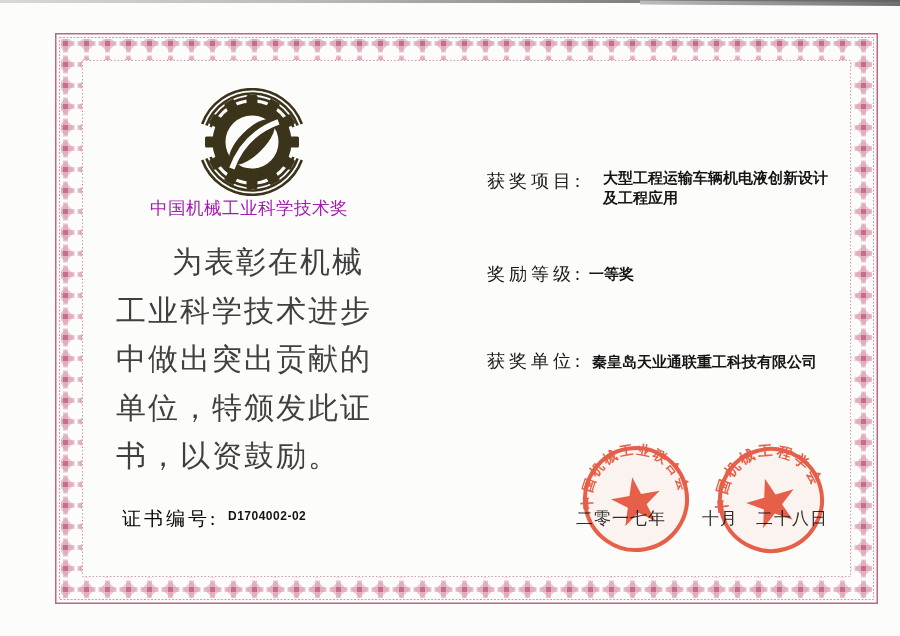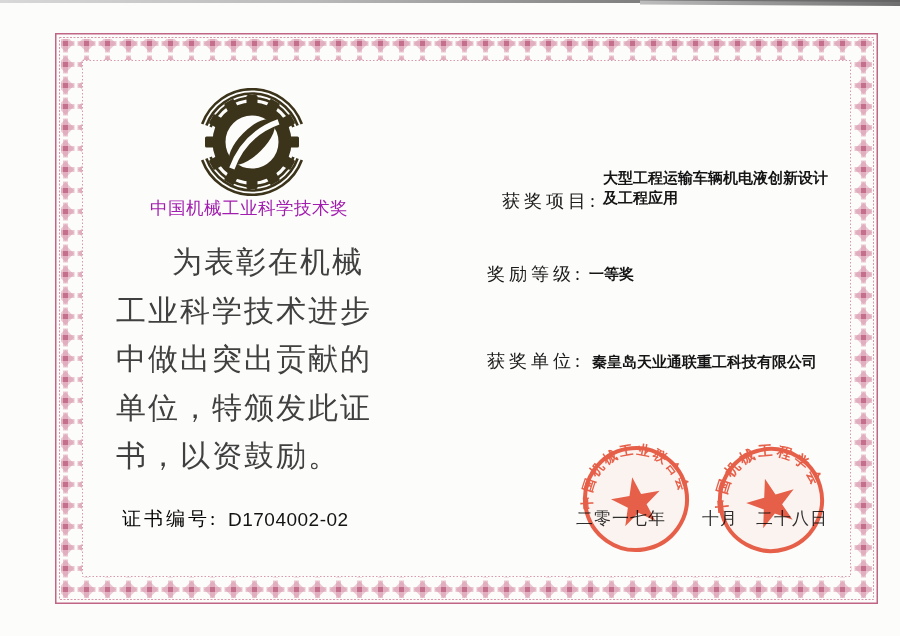--- a/index.html
+++ b/index.html
@@ -36,32 +36,32 @@
   }
   .body-line{ white-space:nowrap; }
   .body-line.first{ padding-left:56px; }
   
   .certno-label{
     position:absolute; left:122px; top:506px;
     font-size:19px; letter-spacing:3px; color:#000000; white-space:nowrap;
   }
   .certno-value{
     position:absolute; left:228px; top:509px;
-    font-family:"Liberation Sans", sans-serif; font-weight:normal;
-    font-size:19px; letter-spacing:0.5px; color:#141414; white-space:nowrap;
+    font-family:"Liberation Sans", sans-serif; font-weight:bold;
+    font-size:12px; letter-spacing:0.5px; color:#141414; white-space:nowrap;
   }
   
   .field-label{
     position:absolute; font-size:18px; letter-spacing:4px; color:#1a1a1a; white-space:nowrap;
   }
   .field-value{
     position:absolute; font-family:"Liberation Sans", sans-serif; font-weight:bold;
     font-size:15px; line-height:20px; color:#151515;
   }
-  .lbl-project{ left:502px; top:169px;margin-top:20px; }
+  .lbl-project{ left:487px; top:169px; }
   .val-project{ left:603px; top:168px; width:262px; }
   .lbl-grade{ left:487px; top:262px; }
   .val-grade{ left:589px; top:264px; white-space:nowrap; }
   .lbl-winner{ left:487px; top:349px; }
   .val-winner{ left:592px; top:352px; white-space:nowrap; }
   
   .date-line{
     position:absolute; left:576px; top:507px;
     font-size:17px; letter-spacing:1px; color:#2f2f2f; white-space:nowrap;
   }

